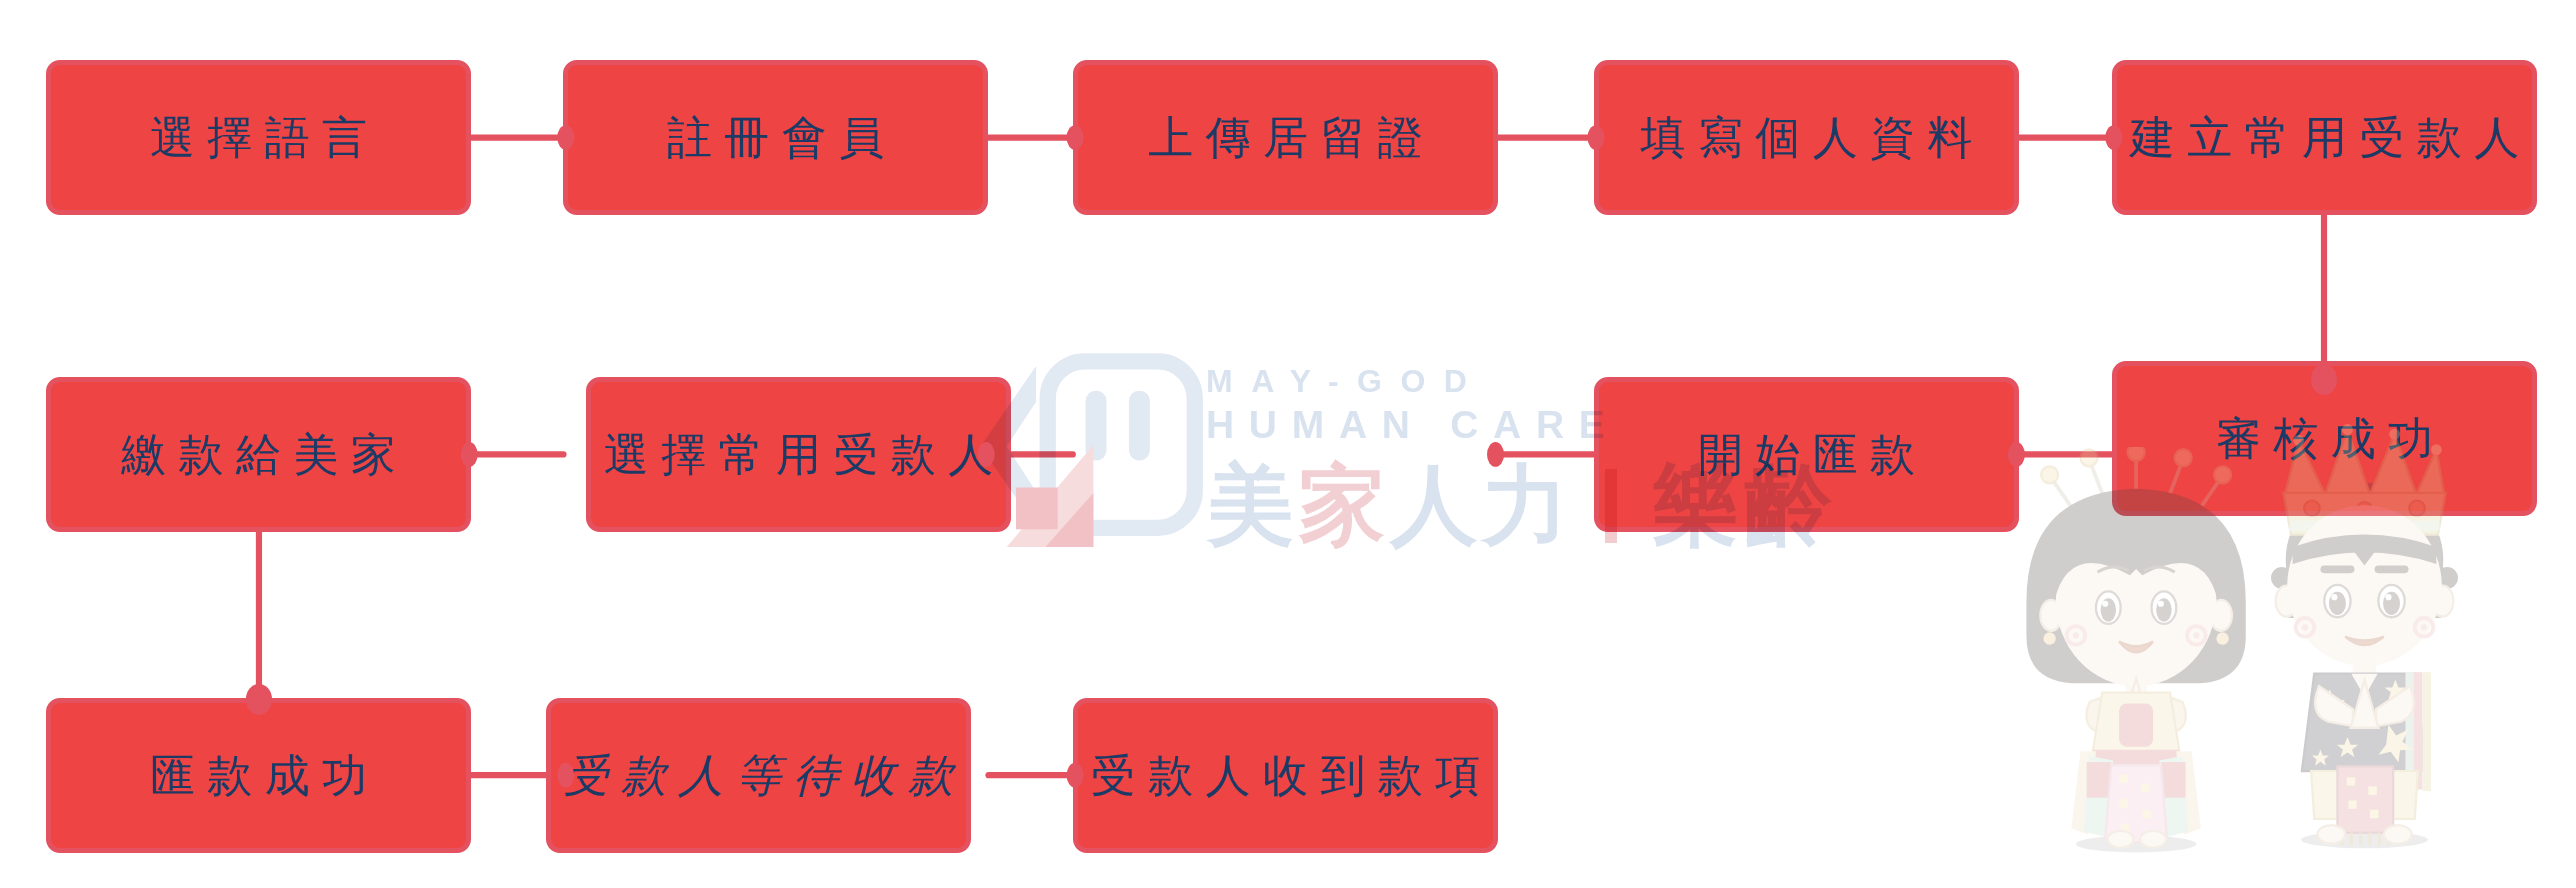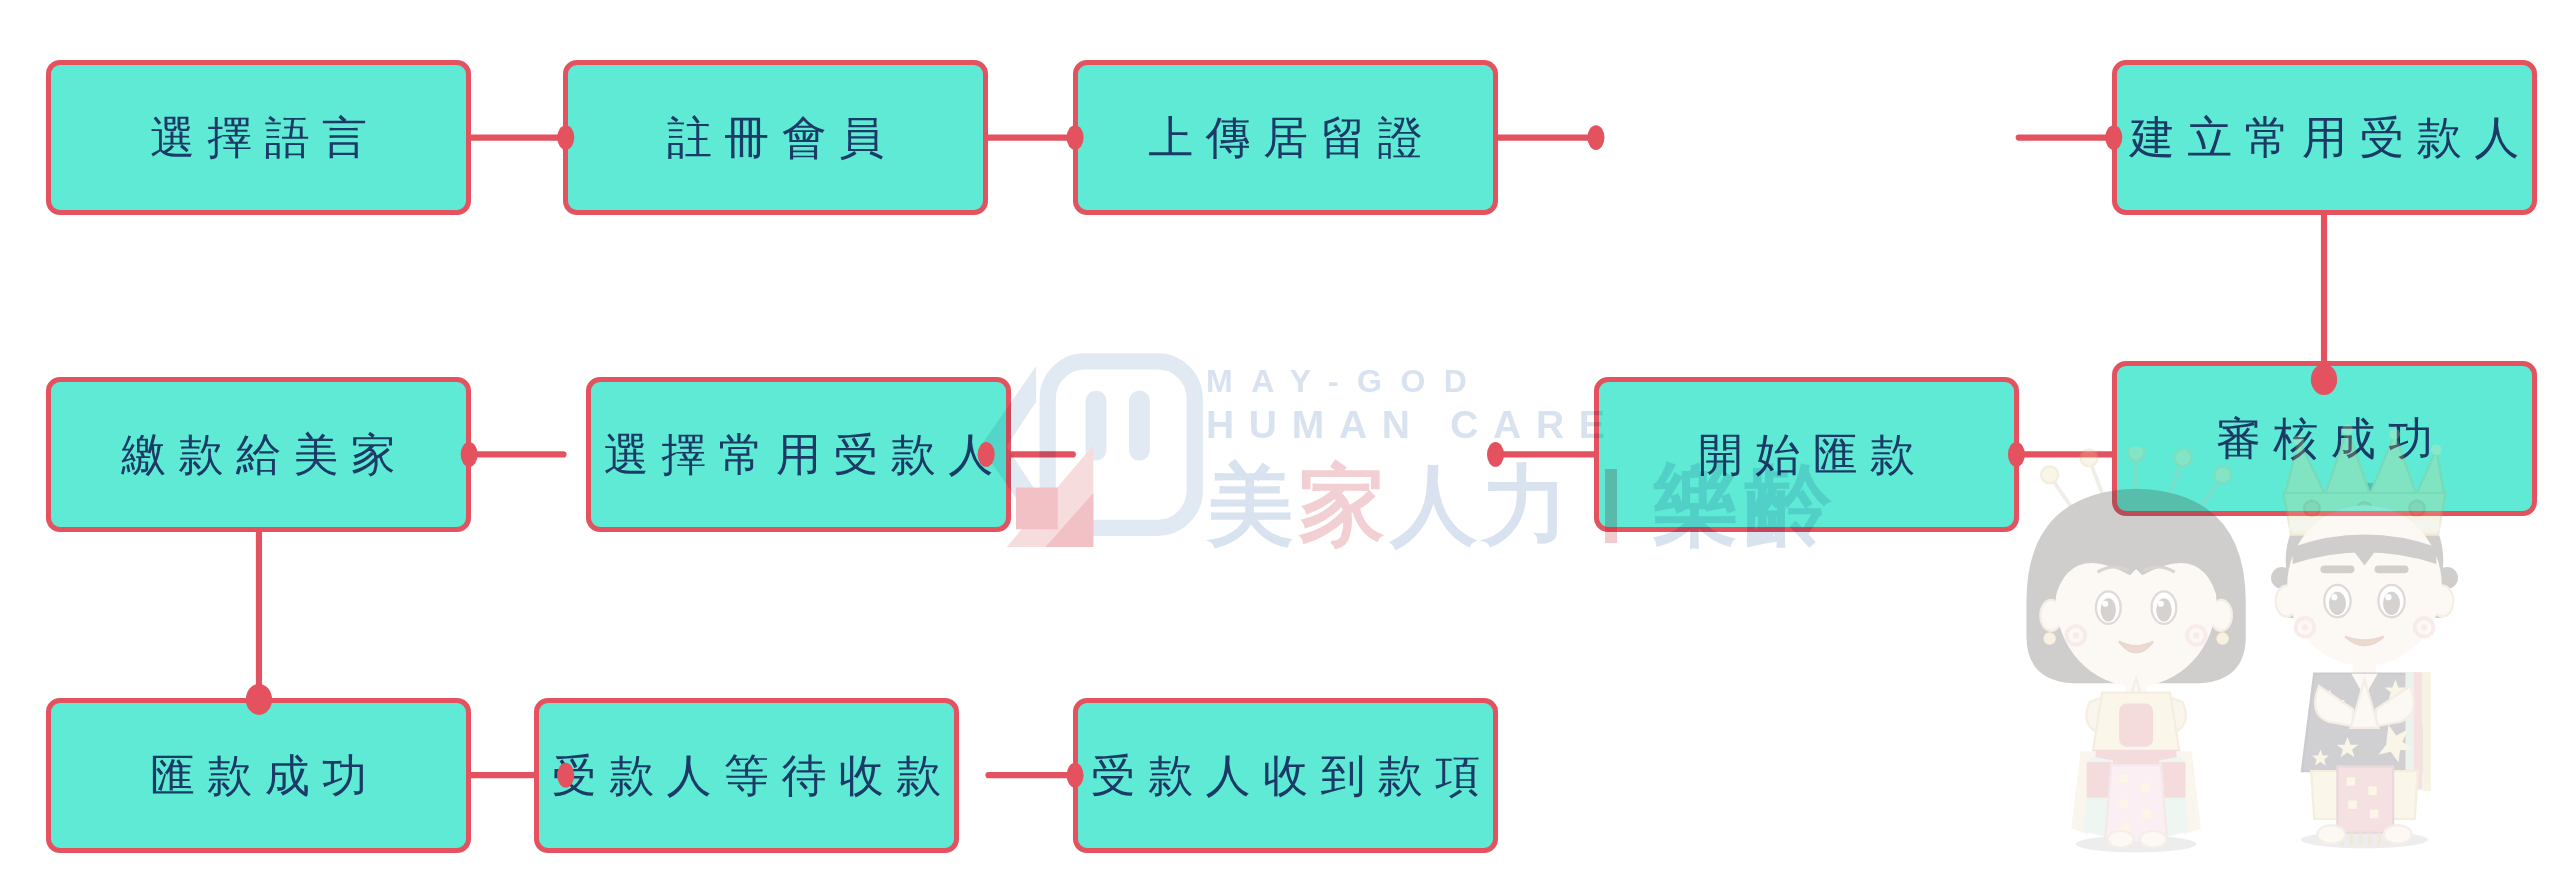--- a/index.html
+++ b/index.html
@@ -7,21 +7,21 @@
   #stage{position:relative;width:2576px;height:888px;background:#ffffff;overflow:hidden;}
 
   
   #connector-layer{position:absolute;left:0;top:0;z-index:1;}
   
   #dot-layer{position:absolute;left:0;top:0;z-index:6;}
 
   
   .flow-box{
     position:absolute;width:425px;height:155px;box-sizing:border-box;
-    background:#5eead4;border:5.4px solid #e4515f;border-radius:14px;
+    background:#ef4444;border:5.4px solid #e4515f;border-radius:14px;
     display:flex;align-items:center;justify-content:center;
     z-index:2;
   }
   .flow-box .label{
     color:#1b3a66;font-size:45px;font-weight:500;letter-spacing:12.4px;
     white-space:nowrap;text-indent:12.4px;line-height:1;
   }
 
   
   #watermark{position:absolute;left:0;top:0;width:2576px;height:888px;z-index:3;
@@ -240,41 +240,44 @@
 
   <div class="flow-box" style="left:46px;top:60px;">
     <span class="label">選擇語言</span>
   </div>
   <div class="flow-box" style="left:563px;top:60px;">
     <span class="label">註冊會員</span>
   </div>
   <div class="flow-box" style="left:1073px;top:60px;">
     <span class="label">上傳居留證</span>
   </div>
+  <div class="flow-box" style="left:1594px;top:60px;">
+    <span class="label">填寫個人資料</span>
+  </div>
   <div class="flow-box" style="left:2112px;top:60px;">
     <span class="label">建立常用受款人</span>
   </div>
 
   <div class="flow-box" style="left:46px;top:377px;">
     <span class="label">繳款給美家</span>
   </div>
   <div class="flow-box" style="left:586px;top:377px;">
     <span class="label">選擇常用受款人</span>
   </div>
   <div class="flow-box" style="left:1594px;top:377px;justify-content:center;">
     <span class="label">開始匯款</span>
   </div>
   <div class="flow-box" style="left:2112px;top:361px;">
     <span class="label">審核成功</span>
   </div>
 
   <div class="flow-box" style="left:46px;top:698px;">
     <span class="label">匯款成功</span>
   </div>
-  <div class="flow-box" style="left:534px;top:698px;">
+  <div class="flow-box" style="left:546px;top:698px;font-style:italic;">
     <span class="label">受款人等待收款</span>
   </div>
   <div class="flow-box" style="left:1073px;top:698px;">
     <span class="label">受款人收到款項</span>
   </div>
 
   <svg id="dot-layer" width="2576" height="888" viewBox="0 0 3333 1149">
     <g fill="#e4515f">
 
       <ellipse cx="732" cy="178" rx="11" ry="16"></ellipse>

